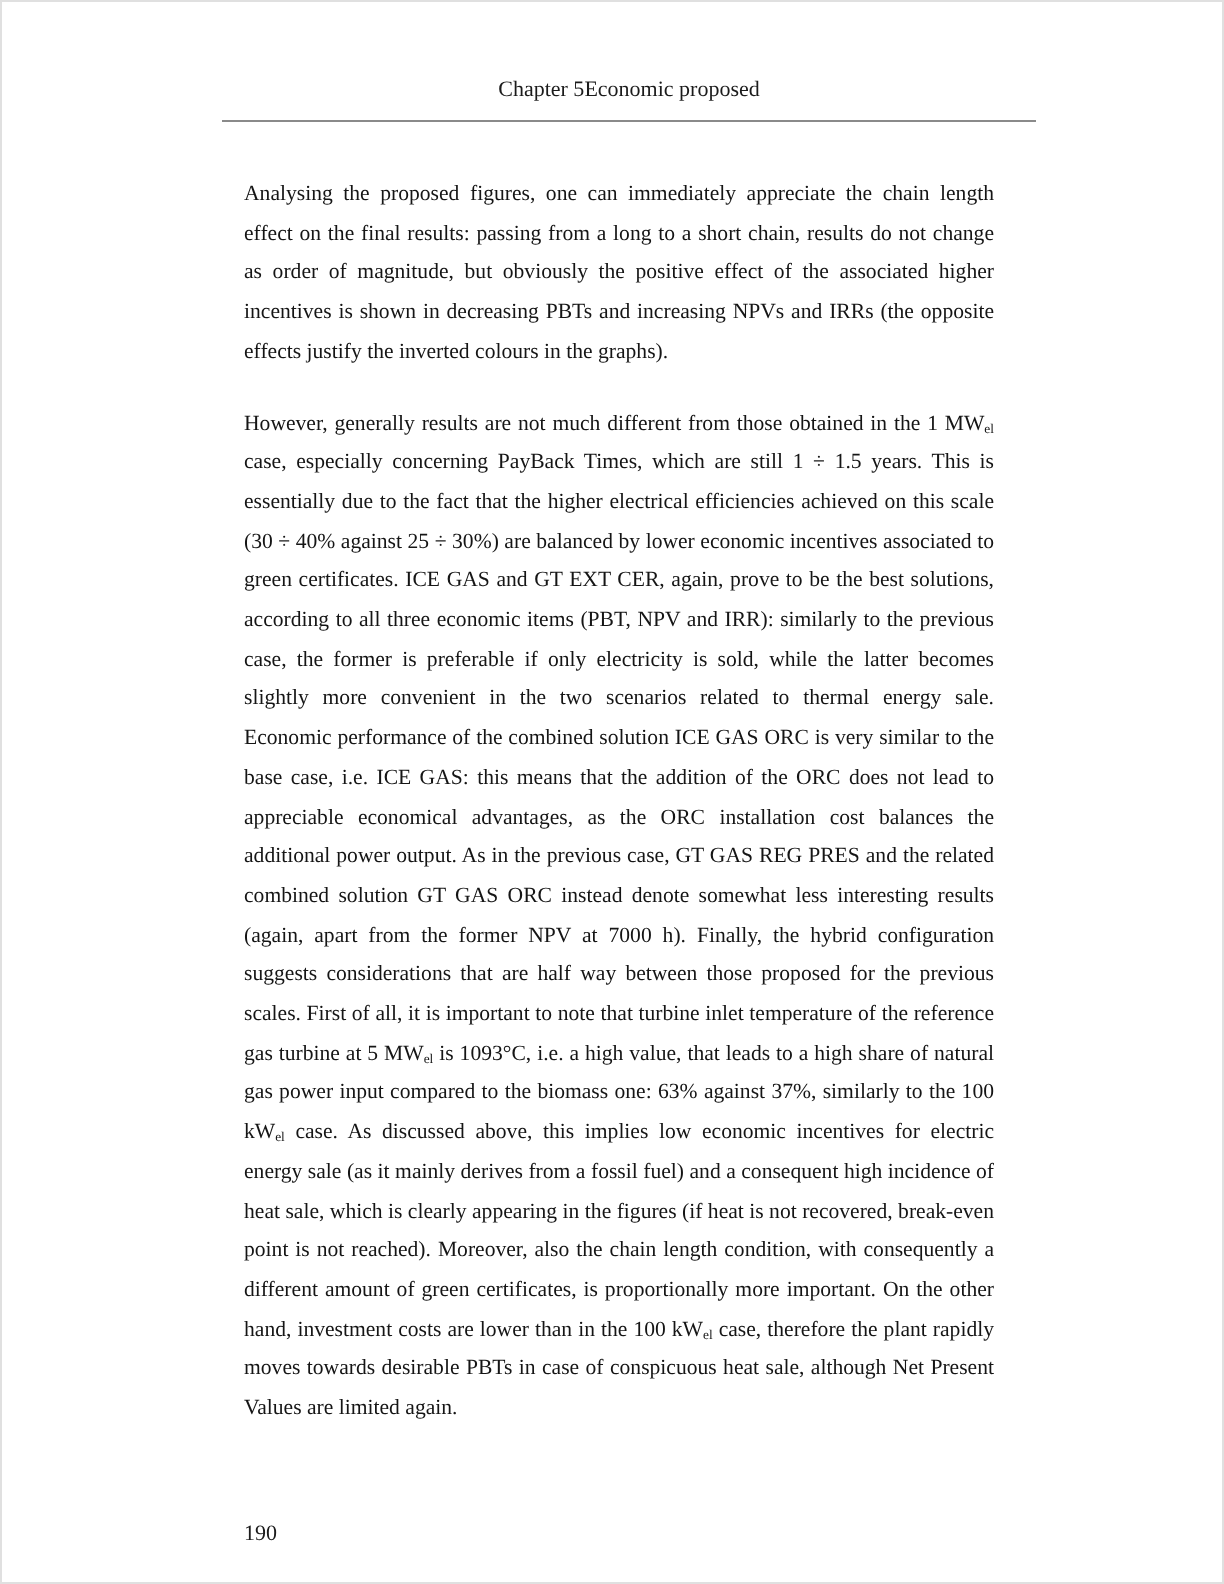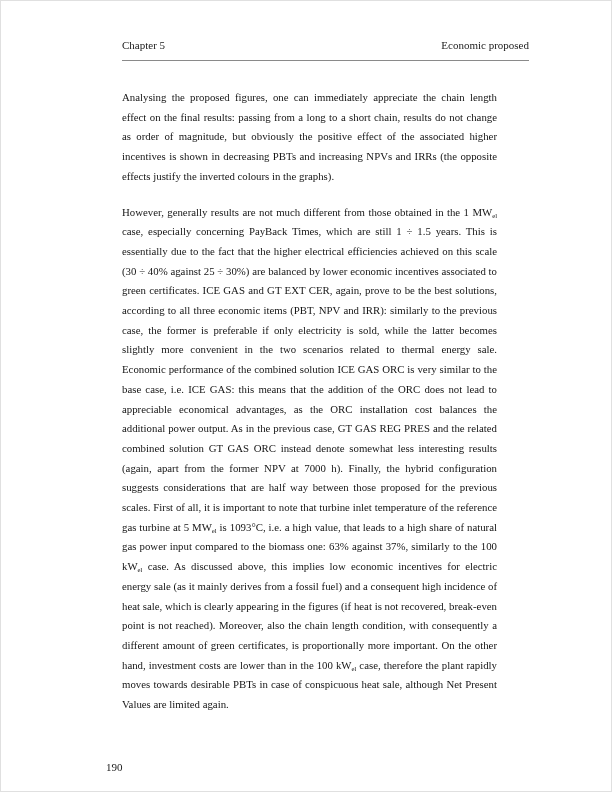--- a/index.html
+++ b/index.html
@@ -15,24 +15,24 @@
       margin: 0 auto;
       background: #ffffff;
       border: 1px solid #e0e0e0;
       box-sizing: border-box;
       color: #111111;
       overflow: hidden;
     }
     .page-header {
       position: absolute;
       top: 38px;
-      left: 121px;
+      left: 110px;
       width: 407px;
       display: flex;
-      justify-content: space-between;
+      justify-content: center;
       align-items: baseline;
       font-size: 11px;
       padding-bottom: 9px;
       border-bottom: 1px solid #8a8a8a;
       color: #1b1b1b;
     }
     .page-body {
       position: absolute;
       top: 71px;
       left: 105px;
@@ -49,21 +49,21 @@
     .page-body p + p {
       margin-top: 0;
     }
     sub {
       font-size: 0.62em;
       line-height: 0;
       vertical-align: -0.25em;
     }
     .page-footer {
       position: absolute;
-      left: 105px;
+      left: 121px;
       top: 760px;
       width: 407px;
       font-size: 11px;
       color: #1b1b1b;
     }
   </style>
 </head>
 <body>
 
 <div class="page">

